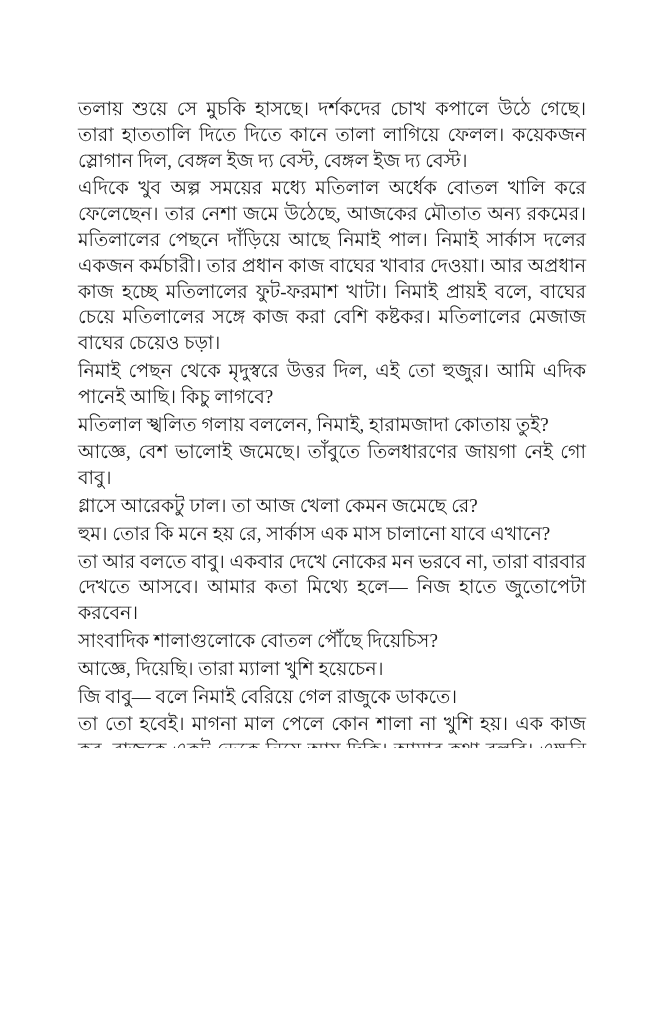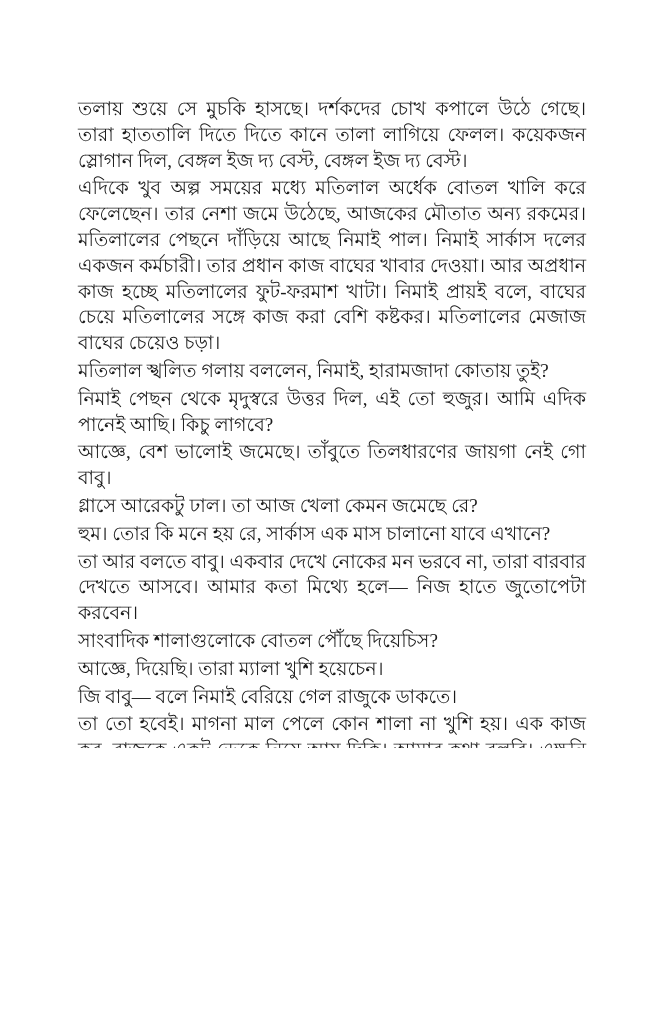--- a/index.html
+++ b/index.html
@@ -53,22 +53,22 @@
   }
 </style>
 </head>
 <body>
 
 <div class="book-page">
 
   <div class="text-block">
     <p>তলায় শুয়ে সে মুচকি হাসছে। দর্শকদের চোখ কপালে উঠে গেছে। তারা হাততালি দিতে দিতে কানে তালা লাগিয়ে ফেলল। কয়েকজন স্লোগান দিল, বেঙ্গল ইজ দ্য বেস্ট, বেঙ্গল ইজ দ্য বেস্ট।</p>
     <p>এদিকে খুব অল্প সময়ের মধ্যে মতিলাল অর্ধেক বোতল খালি করে ফেলেছেন। তার নেশা জমে উঠেছে, আজকের মৌতাত অন্য রকমের। মতিলালের পেছনে দাঁড়িয়ে আছে নিমাই পাল। নিমাই সার্কাস দলের একজন কর্মচারী। তার প্রধান কাজ বাঘের খাবার দেওয়া। আর অপ্রধান কাজ হচ্ছে মতিলালের ফুট-ফরমাশ খাটা। নিমাই প্রায়ই বলে, বাঘের চেয়ে মতিলালের সঙ্গে কাজ করা বেশি কষ্টকর। মতিলালের মেজাজ বাঘের চেয়েও চড়া।</p>
+    <p>নিমাই পেছন থেকে মৃদুস্বরে উত্তর দিল, এই তো হুজুর। আমি এদিক পানেই আছি। কিচু লাগবে?</p>
     <p>মতিলাল স্খলিত গলায় বললেন, নিমাই, হারামজাদা কোতায় তুই?</p>
-    <p>নিমাই পেছন থেকে মৃদুস্বরে উত্তর দিল, এই তো হুজুর। আমি এদিক পানেই আছি। কিচু লাগবে?</p>
     <p>আজ্ঞে, বেশ ভালোই জমেছে। তাঁবুতে তিলধারণের জায়গা নেই গো বাবু।</p>
     <p>গ্লাসে আরেকটু ঢাল। তা আজ খেলা কেমন জমেছে রে?</p>
     <p>হুম। তোর কি মনে হয় রে, সার্কাস এক মাস চালানো যাবে এখানে?</p>
     <p>তা আর বলতে বাবু। একবার দেখে নোকের মন ভরবে না, তারা বারবার দেখতে আসবে। আমার কতা মিথ্যে হলে— নিজ হাতে জুতোপেটা করবেন।</p>
     <p>সাংবাদিক শালাগুলোকে বোতল পৌঁছে দিয়েচিস?</p>
     <p>আজ্ঞে, দিয়েছি। তারা ম্যালা খুশি হয়েচেন।</p>
     <p>জি বাবু— বলে নিমাই বেরিয়ে গেল রাজুকে ডাকতে।</p>
     <p>তা তো হবেই। মাগনা মাল পেলে কোন শালা না খুশি হয়। এক কাজ কর, রাজুকে একটু ডেকে নিয়ে আয় দিকি। আমার কথা বলবি। এক্ষুনি যেন সে দেখা করে।</p>
     <p>রাজু মানে রাজুবালা। এই নারী দেখতে অতি রূপসী। চাবুকের মতো শরীর। তার চেয়ে বড় কথা, তার গানের গলা ভারি মিষ্টি। সার্কাসে সে</p>
   </div>

